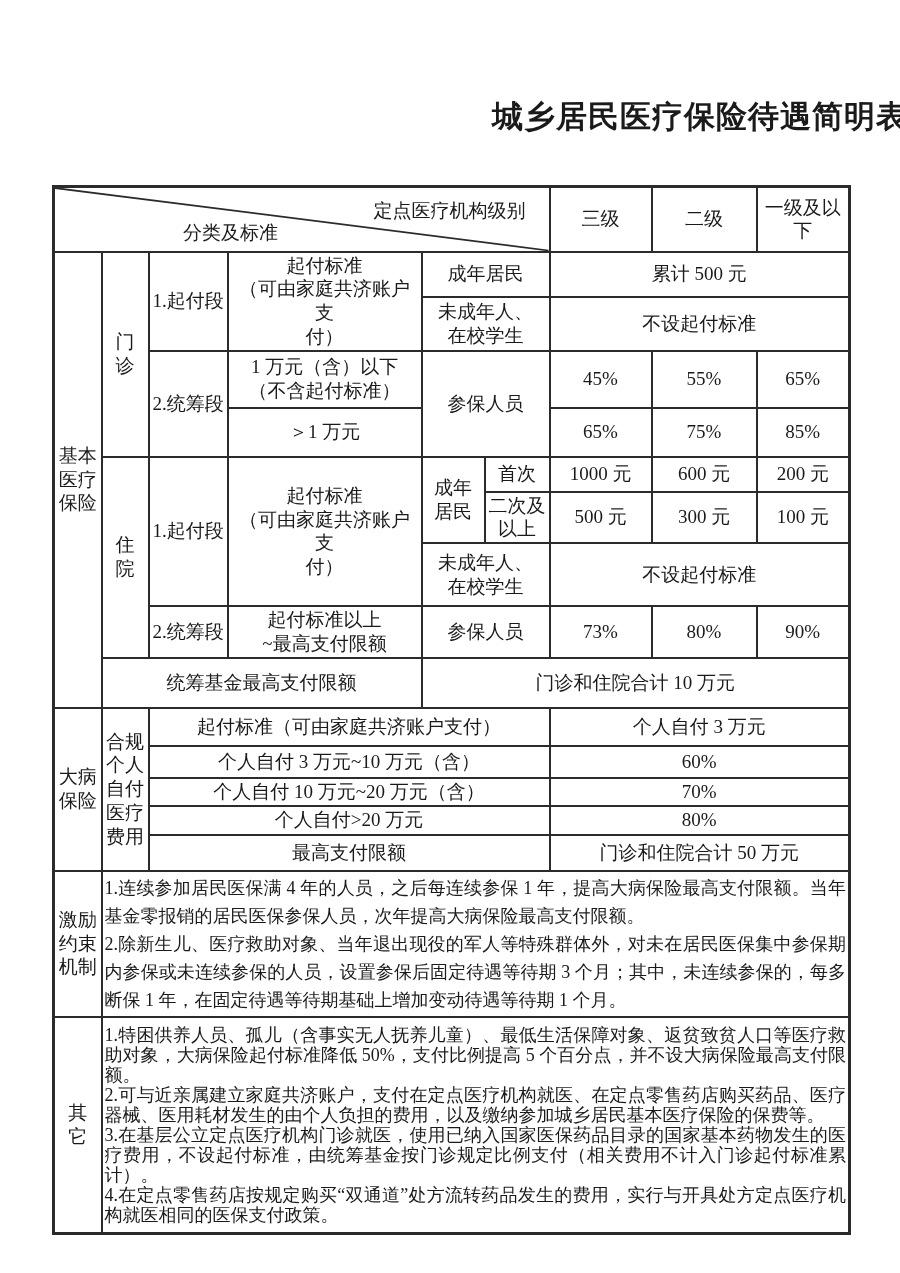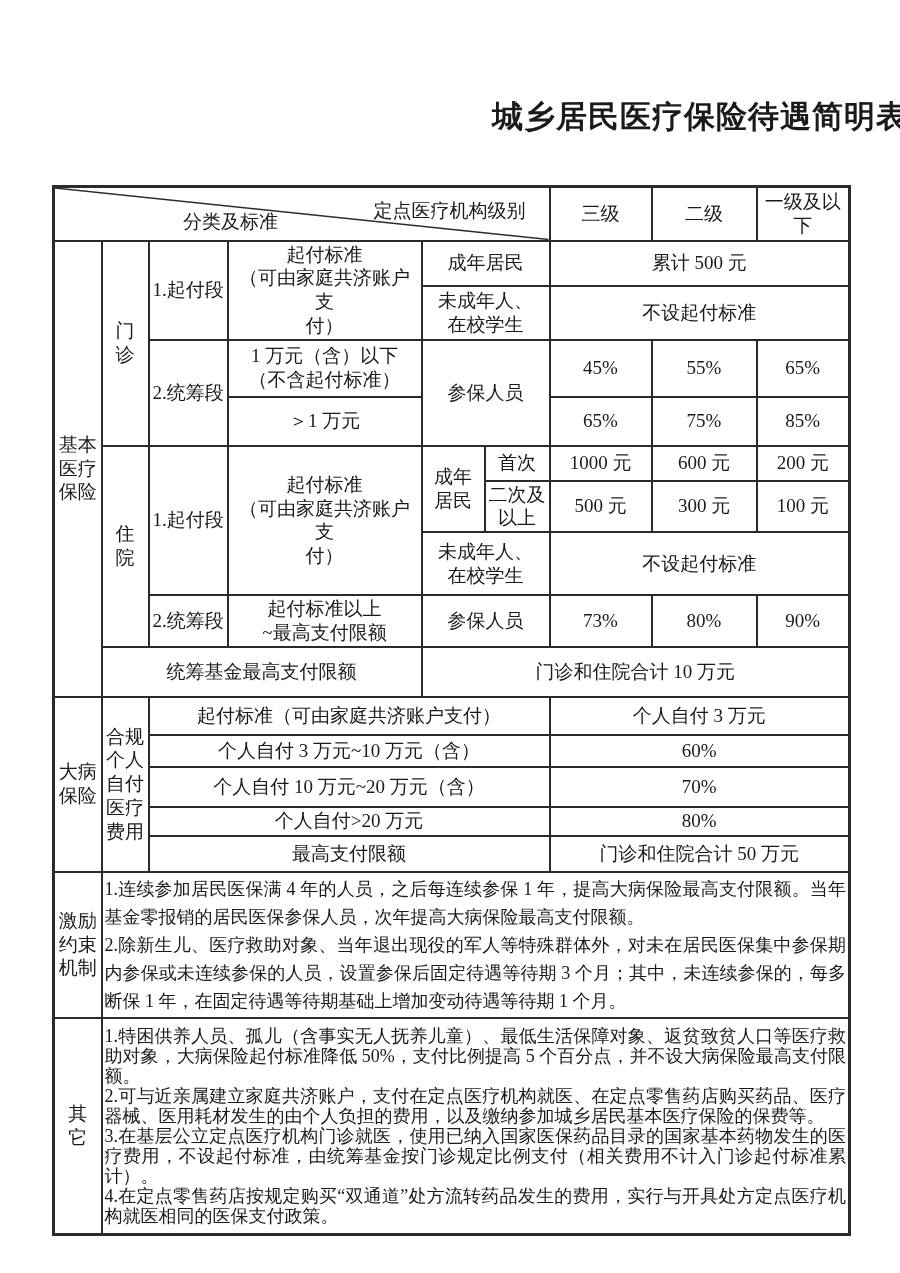--- a/index.html
+++ b/index.html
@@ -58,21 +58,21 @@
         <col style="width:79px">
       <col style="width:194px">
         <col style="width:63px">
         <col style="width:65px">
       <col style="width:102px">
         <col style="width:105px">
         <col style="width:93px">
     </colgroup>
 
     <tbody>
-        <tr style="height:54px">
+        <tr style="height:65px">
       <td colspan="6" class="diag-cell">
         <svg viewBox="0 0 496 57" preserveAspectRatio="none">
           <line x1="0" y1="0" x2="496" y2="57" stroke="#2b2b2b" stroke-width="1.6"></line>
         </svg>
         <span class="diag-top">定点医疗机构级别</span>
         <span class="diag-bottom">分类及标准</span>
       </td>
       <td>三级</td>
       <td>二级</td>
       <td>一级及以下</td>
@@ -167,21 +167,21 @@
 自付
 医疗
 费用</td>
       <td colspan="4">起付标准（可由家庭共济账户支付）</td>
       <td colspan="3">个人自付 3 万元</td>
     </tr>
     <tr style="height:32px">
       <td colspan="4">个人自付 3 万元~10 万元（含）</td>
       <td colspan="3">60%</td>
     </tr>
-    <tr style="height:40px">
+    <tr style="height:28px">
       <td colspan="4">个人自付 10 万元~20 万元（含）</td>
       <td colspan="3">70%</td>
     </tr>
     <tr style="height:29px">
       <td colspan="4">个人自付&gt;20 万元</td>
       <td colspan="3">80%</td>
     </tr>
     <tr style="height:36px">
       <td colspan="4">最高支付限额</td>
       <td colspan="3">门诊和住院合计 50 万元</td>

